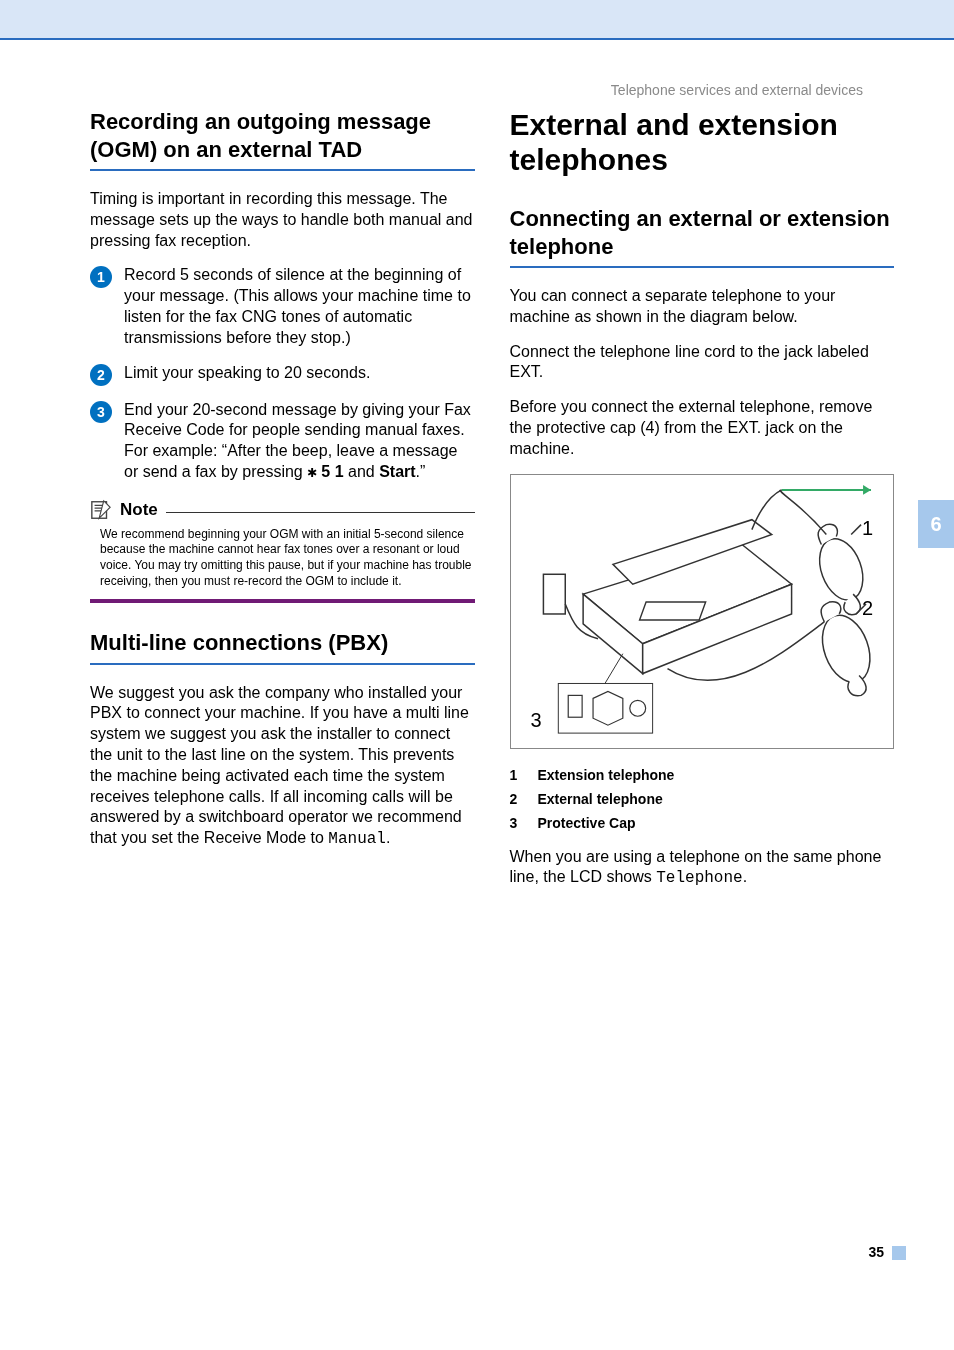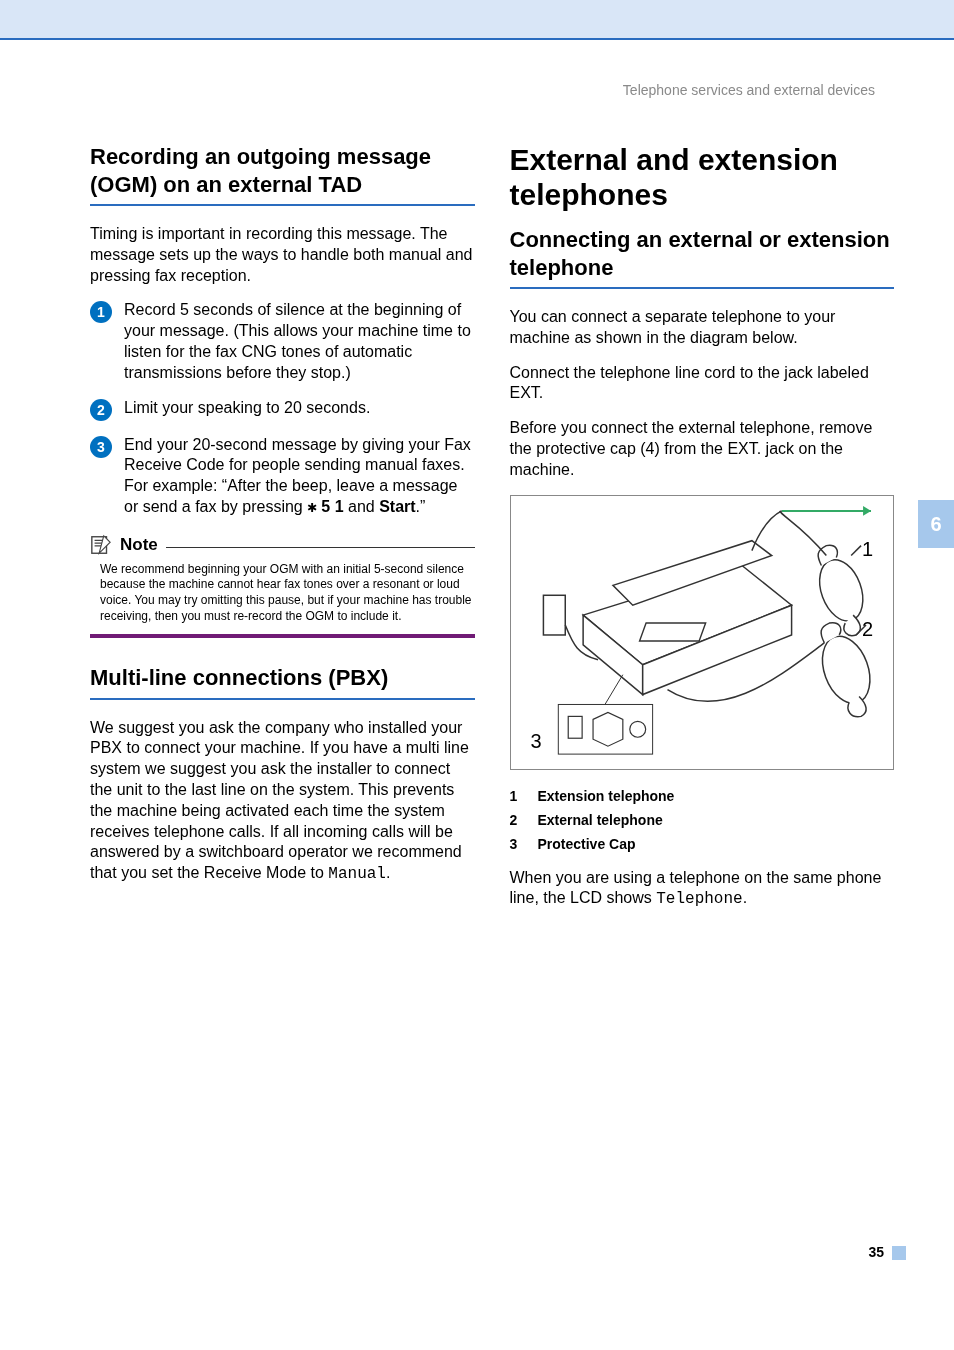--- a/index.html
+++ b/index.html
@@ -12,46 +12,46 @@
     color: #000;
   }
   .top-bar {
     height: 40px;
     background: #d9e6f7;
     border-bottom: 2px solid #2a6cbf;
   }
   .header-text {
     position: absolute;
     top: 82px;
-    right: 79px;
+    right: 91px;
     font-size: 14px;
     color: #8a8a8a;
   }
   .content {
     display: flex;
-    padding: 103px 60px 0 90px;
+    padding: 68px 60px 0 90px;
     gap: 35px;
   }
   .col {
     flex: 1;
     min-width: 0;
   }
   h2.section-h {
     font-size: 22px;
     font-weight: bold;
     line-height: 1.25;
     padding-bottom: 6px;
     border-bottom: 2px solid #2a6cbf;
     margin-bottom: 18px;
   }
   h1.big-h {
     font-size: 30px;
     font-weight: bold;
     line-height: 1.15;
-    margin-bottom: 14px;
+    margin-bottom: 28px;
   }
   p.body {
     font-size: 16px;
     line-height: 1.3;
     margin-bottom: 14px;
   }
   .step {
     display: flex;
     align-items: flex-start;
     gap: 12px;

